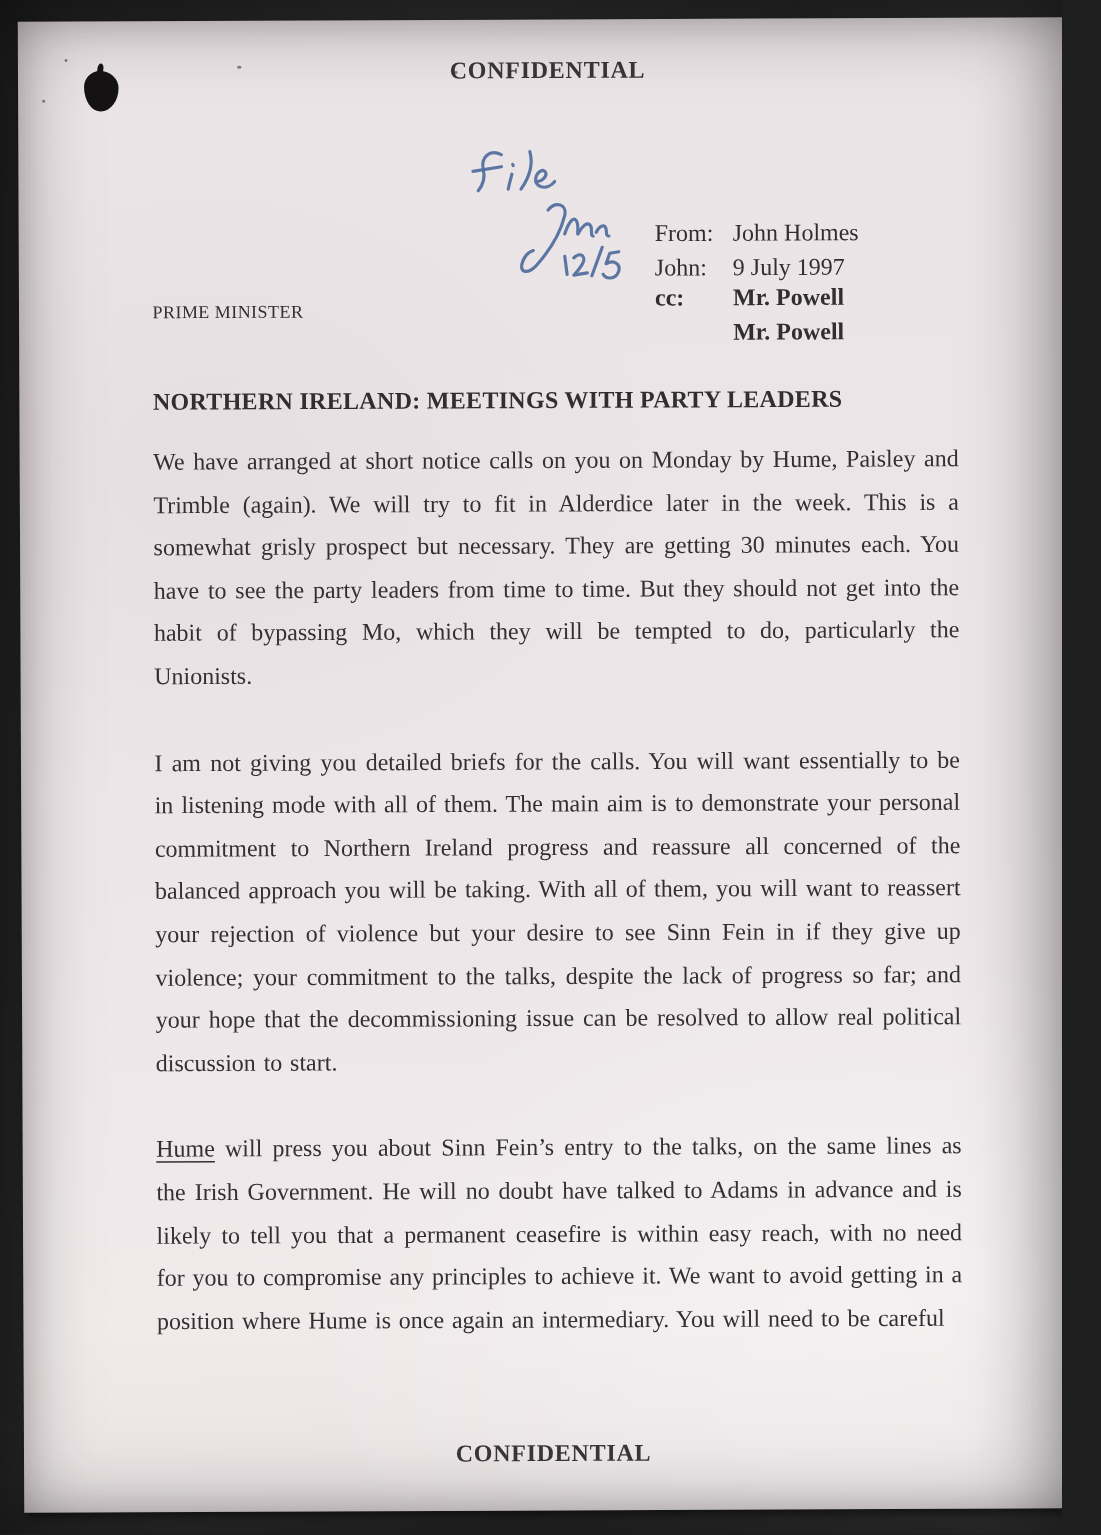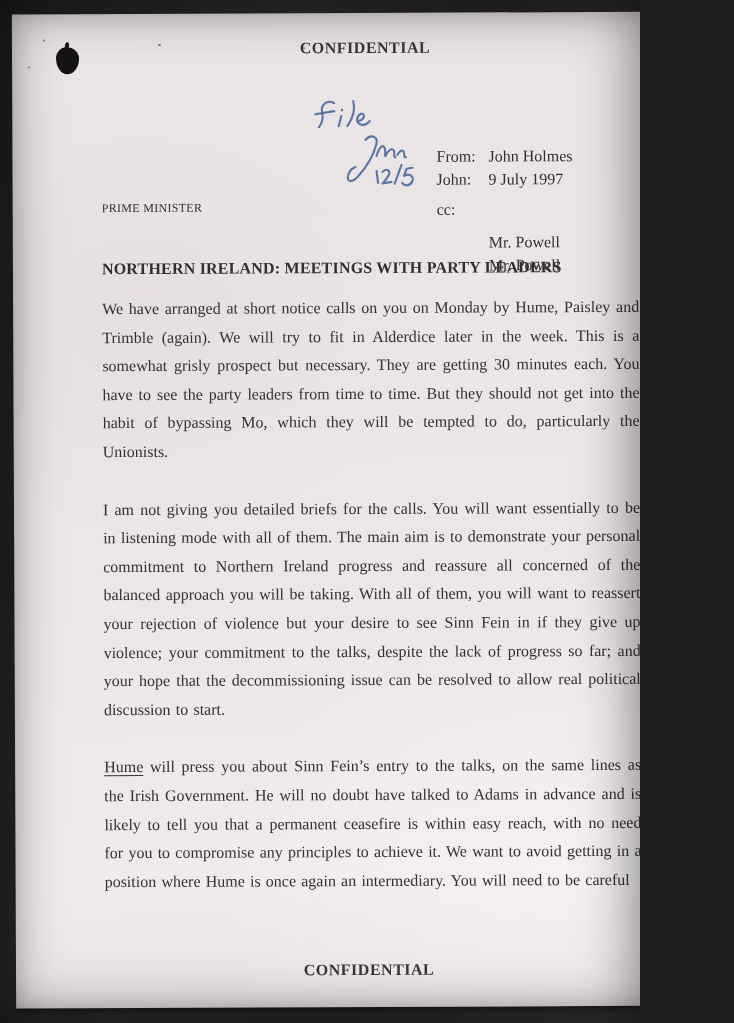--- a/index.html
+++ b/index.html
@@ -1,17 +1,17 @@
 <!DOCTYPE html>
 <html><head>
 <meta charset="utf-8">
 <style>
   html,body{margin:0;padding:0;background:#1e1e1e;}
   .stage{
-    position:relative;width:640px;height:1023px;overflow:hidden;
+    position:relative;width:708px;height:1023px;overflow:hidden;
     background:linear-gradient(100deg,#1f1f1f 0%,#2c2c2c 35%,#262626 60%,#323232 100%);
     font-family:"Liberation Serif","DejaVu Serif",serif;
   }
   .stage::after{content:"";position:absolute;inset:0;
     box-shadow:inset 0 0 60px rgba(0,0,0,.55);pointer-events:none;}
   .paper{
     position:absolute;left:14px;top:13px;width:706px;height:994px;
     background:
       radial-gradient(520px 380px at 78% 88%, rgba(255,255,255,.35), rgba(255,255,255,0) 70%),
       radial-gradient(420px 320px at 18% 30%, rgba(190,170,180,.12), rgba(190,170,180,0) 70%),
@@ -30,23 +30,23 @@
   .classification{
     position:absolute;left:0;right:0;text-align:center;
     font-weight:bold;font-size:16px;letter-spacing:.5px;color:#3a3637;
   }
   .classification.top{top:26px;}
   .classification.bottom{top:948px;}
   .handwriting{position:absolute;left:298px;top:80px;width:112px;height:104px;}
   .handwriting path{fill:none;stroke-width:2.1;stroke-linecap:round;stroke-linejoin:round;opacity:.92;}
   .meta{position:absolute;left:424px;top:132px;font-weight:normal;font-size:16px;line-height:23px;}
   .meta .lbl{display:inline-block;width:52px;}
-  .ccblock{position:absolute;left:424px;top:185px;font-weight:normal;font-size:16px;line-height:23px;}
+  .ccblock{position:absolute;left:424px;top:175px;font-weight:bold;font-size:16px;line-height:23px;}
   .ccblock .lbl{display:inline-block;width:52px;vertical-align:top;}
-  .ccblock .names{display:inline-block;margin-top:33px;}
+  .ccblock .names{display:inline-block;}
   .addressee{position:absolute;left:89px;top:187px;font-weight:normal;font-size:12px;letter-spacing:.3px;}
   .doc-title{position:absolute;left:89px;top:246px;font-weight:bold;font-size:16px;letter-spacing:.2px;}
   .body-text{position:absolute;left:89px;top:281px;width:537px;
     font-size:16px;line-height:28.6px;text-align:justify;word-spacing:1.2px;color:#343031;}
   .body-text p{margin:0 0 29px 0;}
   .u{text-decoration:underline;text-underline-offset:3px;}
 </style>
 </head>
 <body>
 

